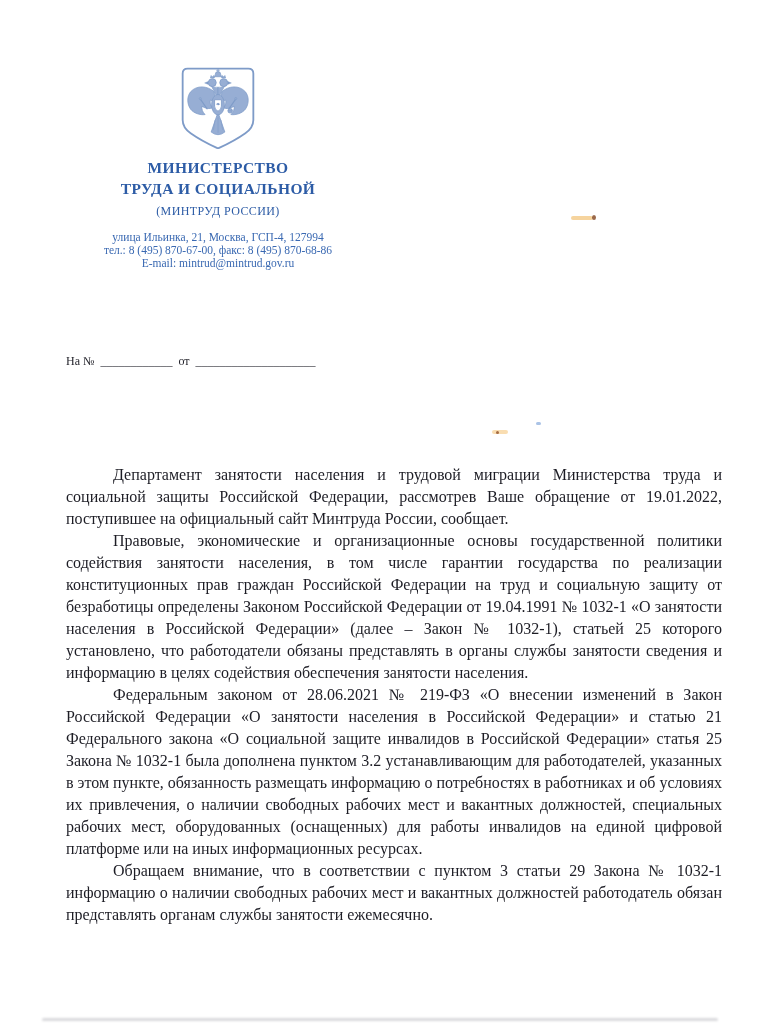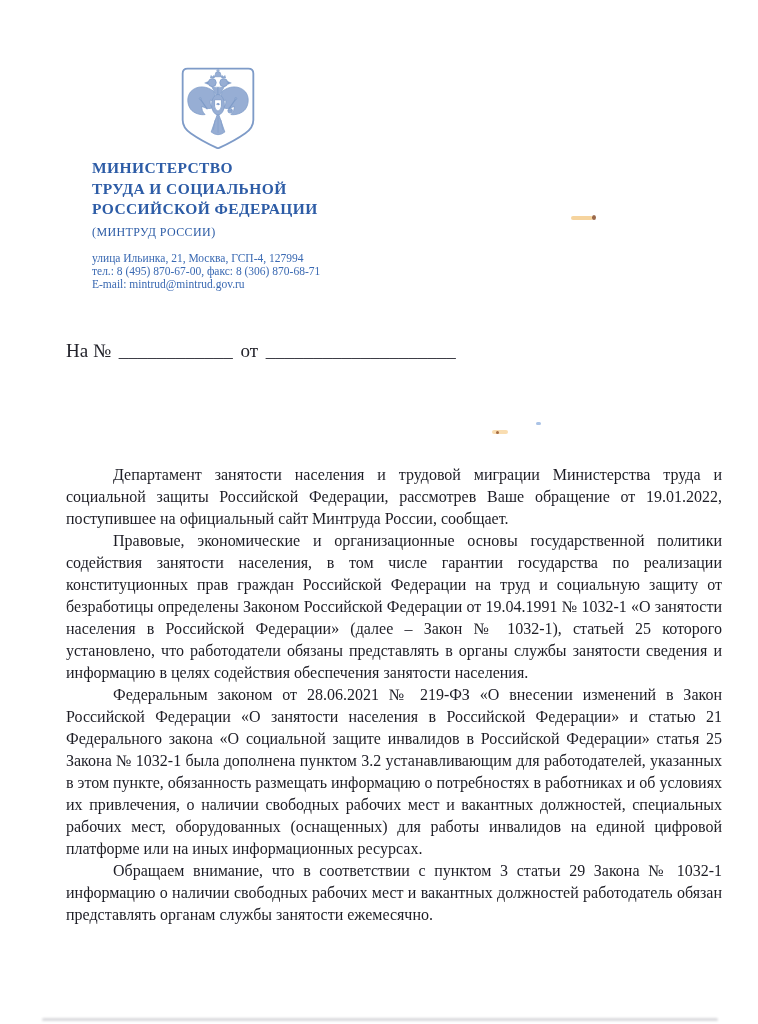--- a/index.html
+++ b/index.html
@@ -2,28 +2,28 @@
 <html lang="ru"><head>
 <meta charset="utf-8">
 <style>
   html,body { margin:0; padding:0; background:#e8e8e8; }
   .page {
     position:relative; width:758px; height:1024px; margin:0 auto;
     background:#ffffff; overflow:hidden;
     font-family:"Liberation Serif","DejaVu Serif",serif; color:#1e1e26;
   }
   
-  .letterhead { position:absolute; left:92px; top:66px; width:252px; color:#2d5ca6; }
+  .letterhead { position:absolute; left:92px; top:66px; width:252px; text-align:center; color:#2d5ca6; }
   .emblem { width:76px; height:88px; display:block; margin:0 auto 4px auto; }
   .ministry-name { font-weight:bold; font-size:15.5px; line-height:20.5px; letter-spacing:0.4px; }
   .short-name { font-size:12px; line-height:23px; margin-top:1px; letter-spacing:0.4px; }
   .contact { font-size:11.5px; line-height:13px; color:#3a69b2; margin-top:8px; }
   .contact div { white-space:nowrap; }
   
-  .ref-line { position:absolute; left:66px; top:340px; font-size:19px; color:#23232b; white-space:nowrap; }
+  .ref-line { position:absolute; left:66px; top:354px; font-size:12px; color:#23232b; white-space:nowrap; }
   .ref-line .blank { margin:0 3px; color:#35353d; }
   
   .letter-body { position:absolute; left:66px; top:452px; width:656px; font-size:16px; line-height:22px; text-align:justify; color:#1d1d25;margin-top:12px; }
   .letter-body p { margin:0; text-indent:47px; }
   
   .artifact { position:absolute; border-radius:2px; filter:blur(0.7px); }
   .a1 { left:571px; top:216px; width:22px; height:4px; background:rgba(235,160,40,0.45); }
   .a1d { left:592px; top:215px; width:4px; height:5px; background:rgba(120,55,15,0.75); border-radius:50%; }
   .a2 { left:492px; top:430px; width:16px; height:4px; background:rgba(240,170,60,0.4); }
   .a2d { left:496px; top:431px; width:3px; height:3px; background:rgba(130,60,20,0.7); border-radius:50%; }
@@ -68,28 +68,27 @@
         <path d="M66,55 v-2.2 M63,58 h6" fill="none" stroke-width="0.8"></path>
 
         <path d="M45.5,43.5 h9 v8.5 q0,4.5 -4.5,6.6 q-4.5,-2.1 -4.5,-6.6 z" fill="#ffffff" stroke-width="1.1"></path>
         <path d="M47.8,49.5 q2.2,-3.2 4.4,-0.2 q-1.2,2.2 -4.4,0.2 z" fill="#7e9bc8" stroke-width="0.4"></path>
       </g>
     </svg>
 
     <div class="ministry-name">
       <div>МИНИСТЕРСТВО</div>
       <div>ТРУДА И СОЦИАЛЬНОЙ</div>
-      <div>РОССИЙСКОЙ ФЕДЕРАЦИИ</div>
     </div>
 
     <div class="short-name">(МИНТРУД РОССИИ)</div>
 
     <div class="contact">
       <div>улица Ильинка, 21, Москва, ГСП-4, 127994</div>
-      <div>тел.: 8 (495) 870-67-00, факс: 8 (306) 870-68-71</div>
+      <div>тел.: 8 (495) 870-67-00, факс: 8 (495) 870-68-86</div>
       <div>E-mail: mintrud@mintrud.gov.ru</div>
     </div>
   </div>
 
   <div class="ref-line">
     <span>На №</span>
     <span class="blank">____________</span>
     <span>от</span>
     <span class="blank">____________________</span>
   </div>

